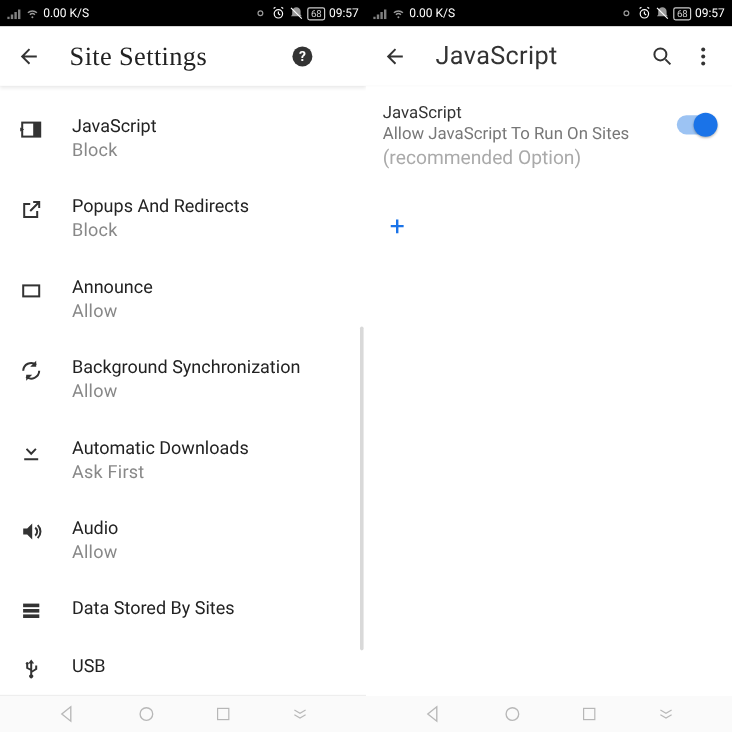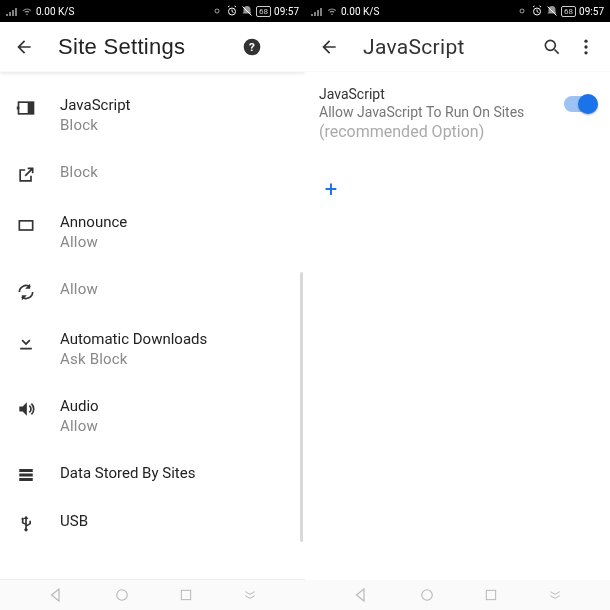--- a/index.html
+++ b/index.html
@@ -13,21 +13,21 @@
 
   .panes { display: flex; height: 558px; }
   .pane { width: 305px; position: relative; background: #fff; }
   .pane-left { border-bottom: 1px solid #eee; }
   .divider-shadow { position: absolute; right: -1px; top: 0; bottom: 0; width: 1px; background: rgba(0,0,0,0.06); }
   .scroll-hint { position: absolute; right: 2px; top: 250px; width: 3px; height: 270px; background: rgba(0,0,0,0.15); border-radius: 2px; }
 
   .app-bar { height: 50px; display: flex; align-items: center; padding: 0 10px; border-bottom: 1px solid rgba(0,0,0,0.02); }
   .app-bar.shadow { box-shadow: 0 2px 3px rgba(0,0,0,0.08); }
   .app-bar-title { font-size: 21px; color: #333; margin-left: 20px; flex: 1; white-space: nowrap; overflow: hidden; letter-spacing: 0.3px; }
-  .app-bar-title.serif { font-family: Liberation Sans, sans-serif; font-size: 22px; color: #222; }
+  .app-bar-title.serif { font-family: Liberation Serif, serif; font-size: 22px; color: #222; }
   .icon-btn { width: 28px; height: 28px; display: flex; align-items: center; justify-content: center; cursor: pointer; }
   .icon-btn + .icon-btn { margin-left: 6px; }
   .svg-icon { width: 20px; height: 20px; }
 
   .list { padding-top: 14px; }
   .item { display: flex; align-items: flex-start; padding: 10px 14px 18px 14px; cursor: pointer; }
   .item-icon { width: 24px; display: flex; justify-content: center; padding-top: 2px; }
   .item-text { margin-left: 22px; }
   .item-title { font-size: 15px; color: #222; line-height: 1.3; }
   .item-sub { font-size: 15px; color: #888; line-height: 1.3; letter-spacing: 0.2px; }
@@ -141,20 +141,21 @@
             <div class="item-sub">Block</div>
           </div>
         </div>
         <div class="item">
           <div class="item-icon">
             <svg width="20" height="20" viewBox="0 0 24 24">
               <path fill="none" stroke="#333" stroke-width="2" d="M18 13v6H5V6h6M14 4h6v6M20 4l-9 9"></path>
             </svg>
           </div>
           <div class="item-text">
+            <div class="item-title">Popups And Redirects</div>
             <div class="item-sub">Block</div>
           </div>
         </div>
         <div class="item">
           <div class="item-icon">
             <svg width="20" height="20" viewBox="0 0 24 24">
               <rect x="4" y="7" width="16" height="11" fill="none" stroke="#333" stroke-width="2"></rect>
             </svg>
           </div>
           <div class="item-text">
@@ -163,32 +164,33 @@
           </div>
         </div>
         <div class="item">
           <div class="item-icon">
             <svg width="20" height="20" viewBox="0 0 24 24">
               <path fill="none" stroke="#333" stroke-width="2" d="M4 12a8 8 0 0113-6M20 12a8 8 0 01-13 6"></path>
               <path fill="#333" d="M17 2v6h-6zM7 22v-6h6z"></path>
             </svg>
           </div>
           <div class="item-text">
+            <div class="item-title">Background Synchronization</div>
             <div class="item-sub">Allow</div>
           </div>
         </div>
         <div class="item">
           <div class="item-icon">
             <svg width="20" height="20" viewBox="0 0 24 24">
               <path fill="#333" d="M12 3v10l4-4 1.4 1.4L12 16 6.6 10.4 8 9l4 4V3h0zM5 19h14v2H5z"></path>
             </svg>
           </div>
           <div class="item-text">
             <div class="item-title">Automatic Downloads</div>
-            <div class="item-sub">Ask Block</div>
+            <div class="item-sub">Ask First</div>
           </div>
         </div>
         <div class="item">
           <div class="item-icon">
             <svg width="20" height="20" viewBox="0 0 24 24">
               <path fill="#333" d="M4 9v6h4l5 5V4L8 9H4z"></path>
               <path fill="none" stroke="#333" stroke-width="2" d="M16 8a5 5 0 010 8M18.5 5.5a9 9 0 010 13"></path>
             </svg>
           </div>
           <div class="item-text">

